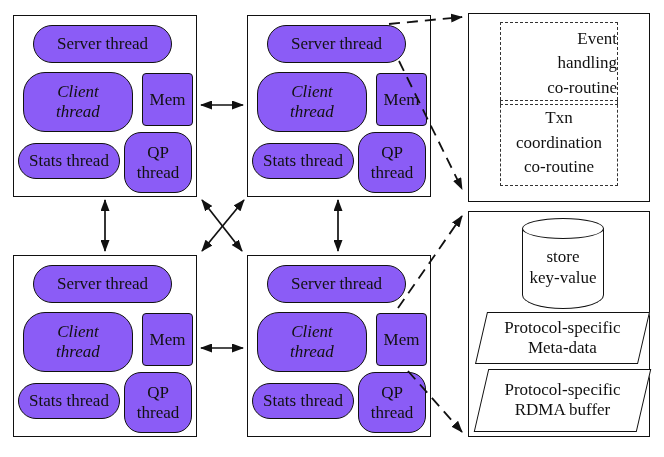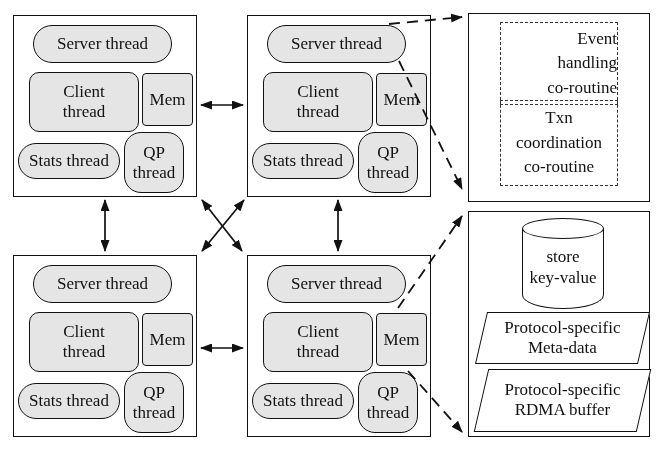--- a/index.html
+++ b/index.html
@@ -6,28 +6,28 @@
   #canvas{
     position:relative;width:664px;height:457px;background:#fff;overflow:hidden;
     font-family:"Liberation Serif","DejaVu Serif",serif;color:#111;font-size:17px;
   }
   *{box-sizing:border-box;}
   .node{position:absolute;width:184px;height:182px;border:1.6px solid #111;background:#fff;}
   .n0{left:13px;top:15px;}
   .n1{left:247px;top:15px;}
   .n2{left:13px;top:255px;}
   .n3{left:247px;top:255px;}
-  .shape{position:absolute;border:1.5px solid #111;background:#e5e5e5;display:flex;
+  .shape{position:absolute;border:1.5px solid #111;background:#8b5cf6;display:flex;
          flex-direction:column;align-items:center;justify-content:center;
          text-align:center;line-height:1.15;}
   .server-shape{left:19px;top:9px;width:139px;height:38px;border-radius:19px;}
-  .client-shape{left:15px;top:56px;width:110px;height:60px;border-radius:10px;}
+  .client-shape{left:9px;top:56px;width:110px;height:60px;border-radius:22px;font-style:italic;}
   .mem-shape{left:128px;top:57px;width:51px;height:53px;border-radius:4px;}
   .stats-shape{left:4px;top:127px;width:102px;height:36px;border-radius:19px;}
-  .qp-shape{left:110px;top:116px;width:60px;height:61px;border-radius:17px;}
+  .qp-shape{left:110px;top:116px;width:68px;height:61px;border-radius:17px;}
   .ln{display:block;}
 
   .panel{position:absolute;border:1.7px solid #111;background:#fff;}
   .coroutine-panel{left:468px;top:13px;width:182px;height:189px;}
   .dash-box{position:absolute;border:1.6px dashed #333;display:flex;flex-direction:column;
             align-items:center;justify-content:center;text-align:center;line-height:1.45;}
   .event-box{left:31px;top:8px;width:118px;height:83px;align-items:flex-end;}
   .txn-box{left:31px;top:86px;width:118px;height:86px;}
 
   .storage-panel{left:468px;top:211px;width:182px;height:226px;}

